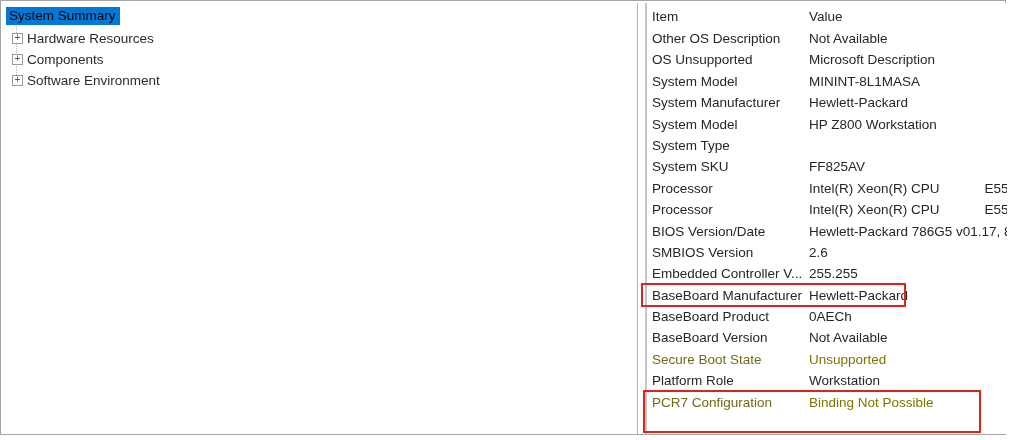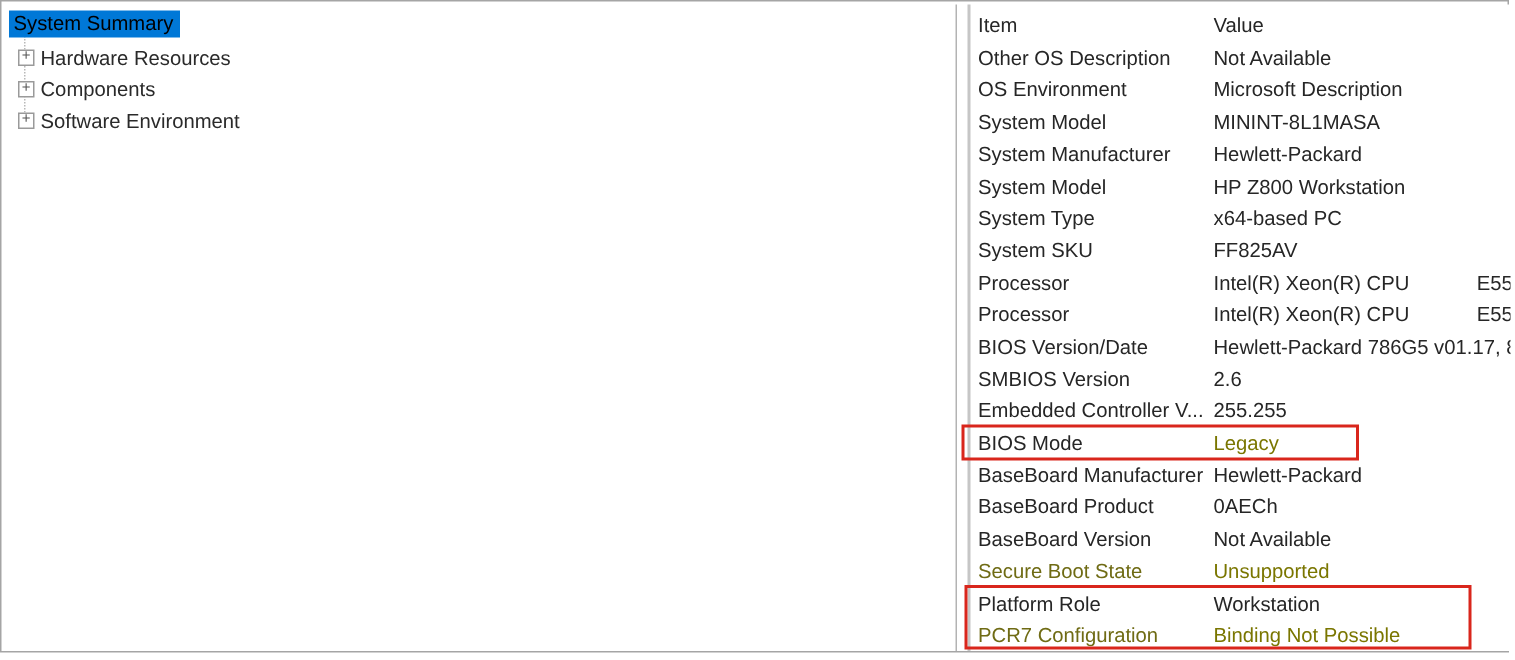--- a/index.html
+++ b/index.html
@@ -155,38 +155,37 @@
     <div class="trow header-row">
       <span class="ti">Item</span>
       <span class="tv">Value</span>
     </div>
 
     <div class="trow">
       <span class="ti">Other OS Description</span>
       <span class="tv">Not Available</span>
     </div>
     <div class="trow">
-      <span class="ti">OS Environment</span>
+      <span class="ti">OS Unsupported</span>
       <span class="tv">Microsoft Description</span>
     </div>
     <div class="trow">
       <span class="ti">System Model</span>
       <span class="tv">MININT-8L1MASA</span>
     </div>
     <div class="trow">
       <span class="ti">System Manufacturer</span>
       <span class="tv">Hewlett-Packard</span>
     </div>
     <div class="trow">
       <span class="ti">System Model</span>
       <span class="tv">HP Z800 Workstation</span>
     </div>
     <div class="trow">
       <span class="ti">System Type</span>
-      <span class="tv">x64-based PC</span>
     </div>
     <div class="trow">
       <span class="ti">System SKU</span>
       <span class="tv">FF825AV</span>
     </div>
     <div class="trow">
       <span class="ti">Processor</span>
       <span class="tv">Intel(R) Xeon(R) CPU            E5506</span>
     </div>
     <div class="trow">
@@ -197,24 +196,20 @@
       <span class="ti">BIOS Version/Date</span>
       <span class="tv">Hewlett-Packard 786G5 v01.17, 8/</span>
     </div>
     <div class="trow">
       <span class="ti">SMBIOS Version</span>
       <span class="tv">2.6</span>
     </div>
     <div class="trow">
       <span class="ti">Embedded Controller V...</span>
       <span class="tv">255.255</span>
-    </div>
-    <div class="trow v-olive">
-      <span class="ti">BIOS Mode</span>
-      <span class="tv">Legacy</span>
     </div>
     <div class="trow">
       <span class="ti">BaseBoard Manufacturer</span>
       <span class="tv">Hewlett-Packard</span>
     </div>
     <div class="trow">
       <span class="ti">BaseBoard Product</span>
       <span class="tv">0AECh</span>
     </div>
     <div class="trow">

